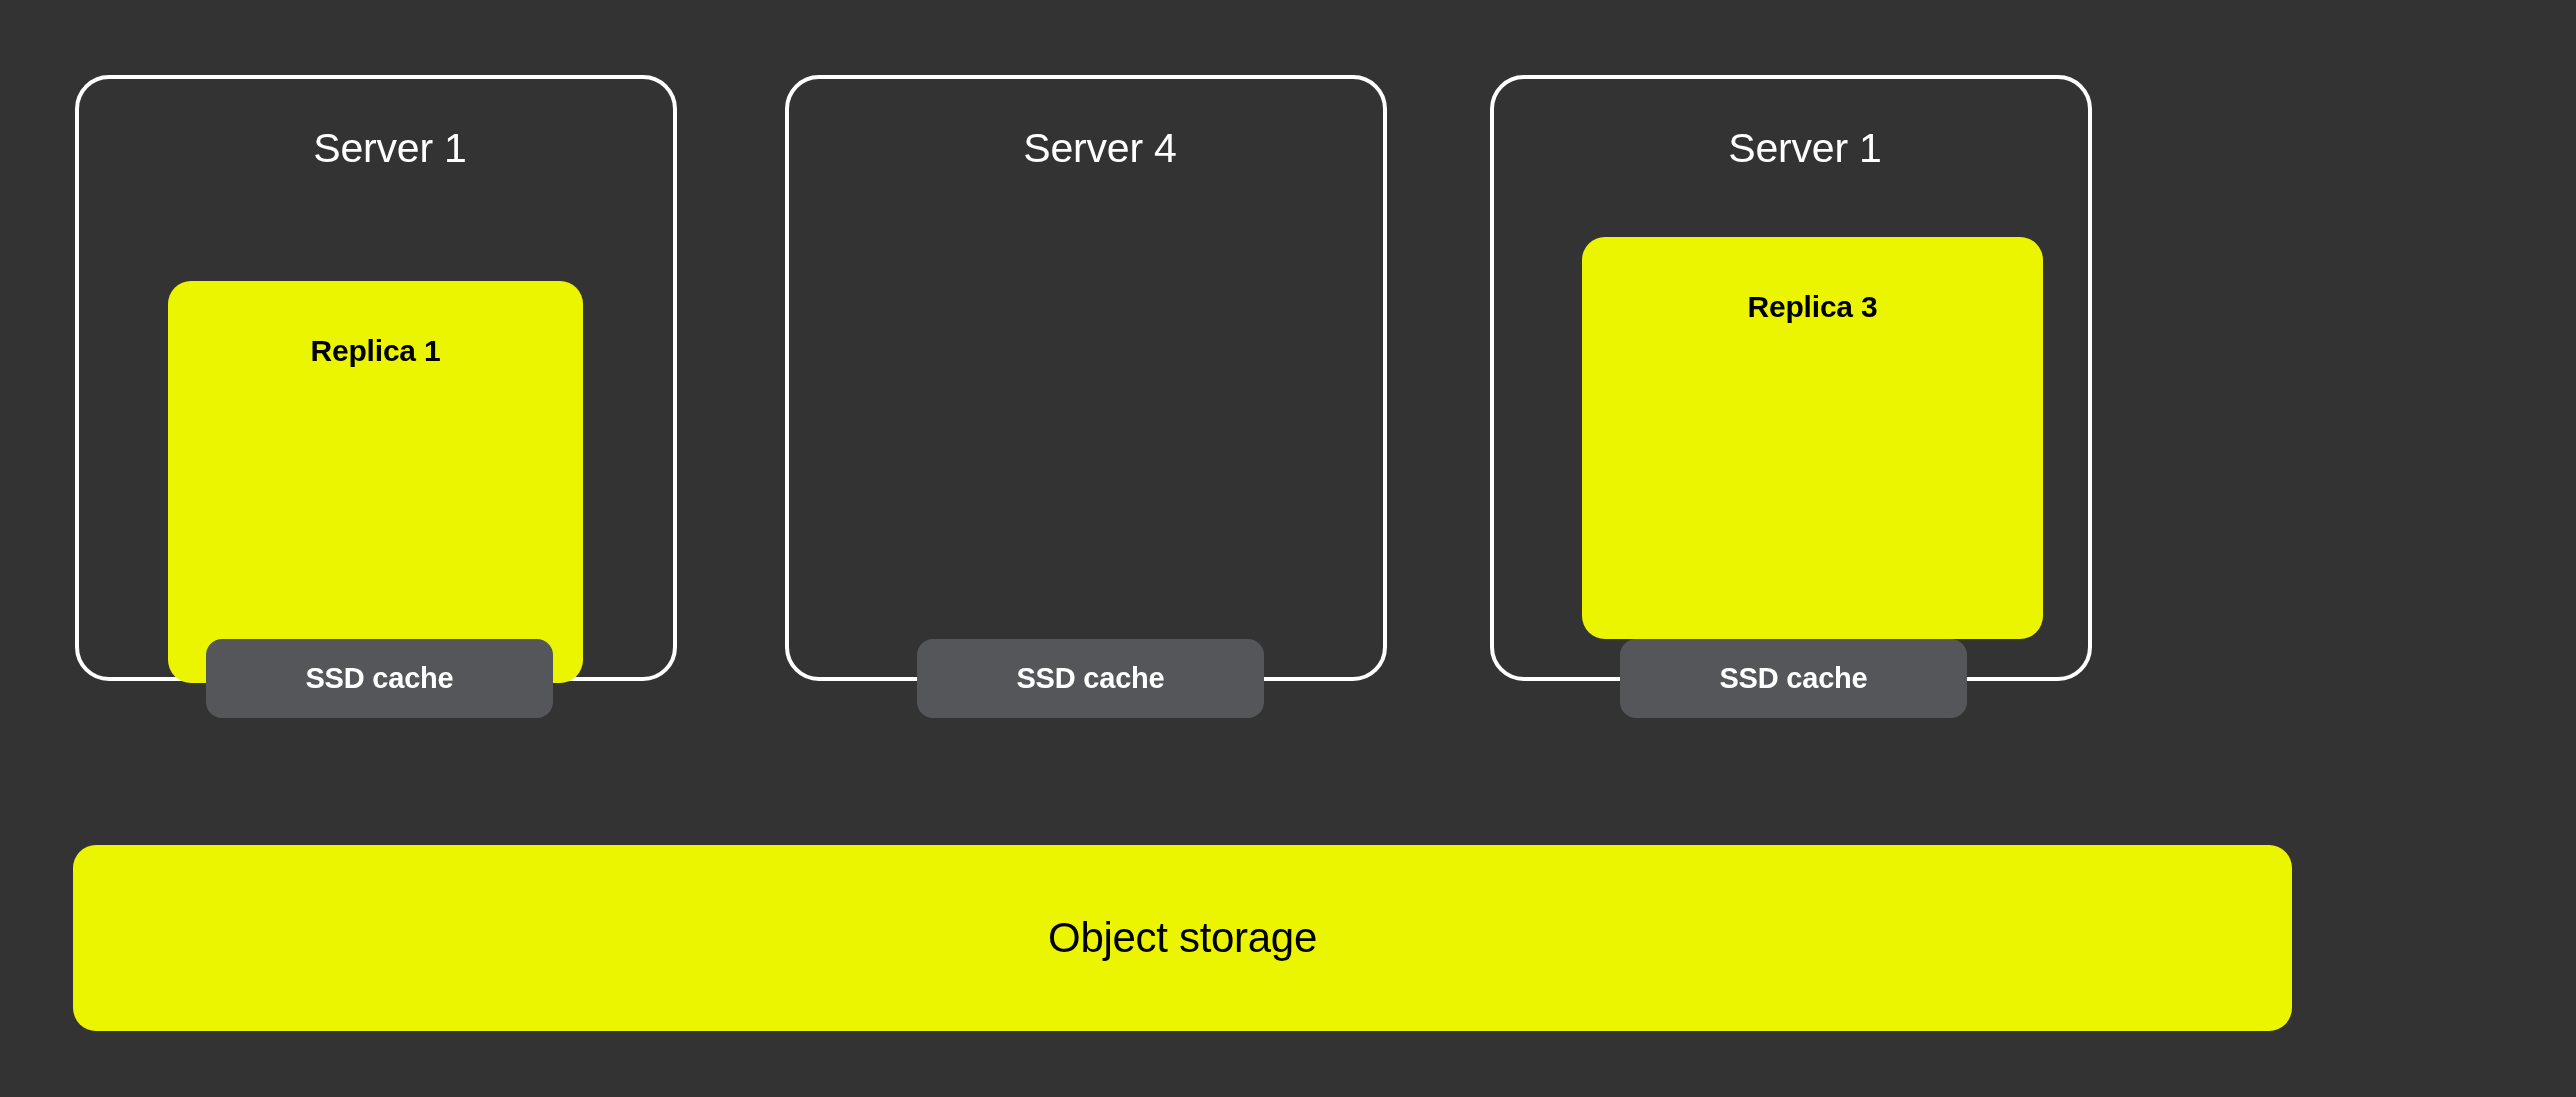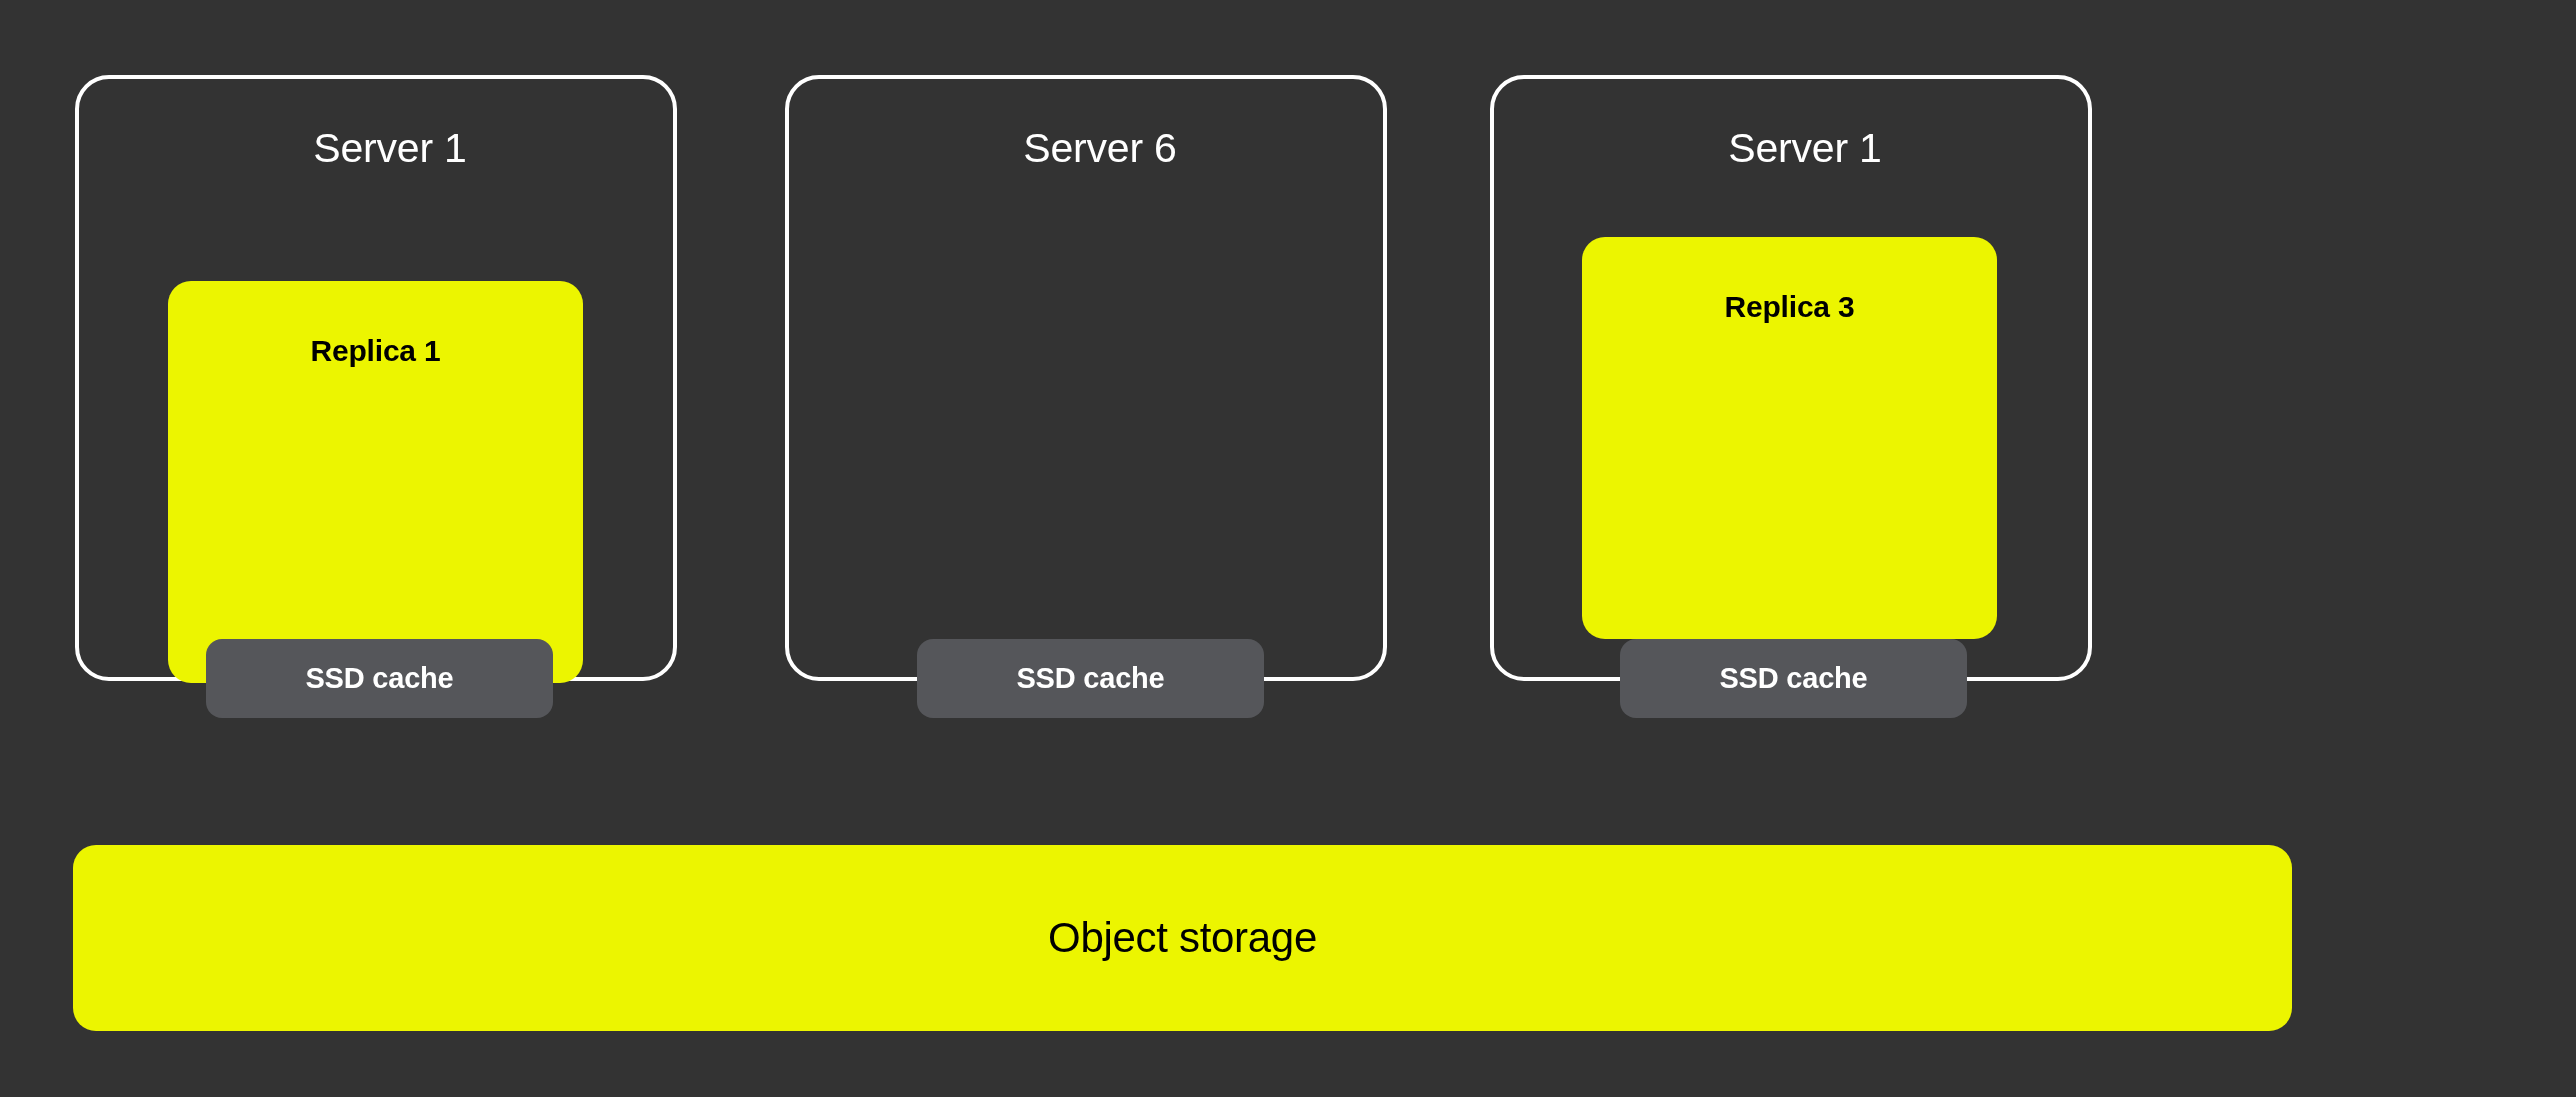--- a/index.html
+++ b/index.html
@@ -54,21 +54,21 @@
     position: absolute;
     top: 237px;
     width: 415px;
     height: 402px;
     border-radius: 23px;
     background: #ECF500;
     z-index: 2;
   }
   .replica-box.col-1 { left: 168px; margin-top: 44px; }
   .replica-box.col-2 { left: 881px; }
-  .replica-box.col-3 { left: 1582px; }
+  .replica-box.col-3 { left: 1582px; padding-left: 46px; }
 
   .replica-label {
     position: absolute;
     top: 55px;
     left: 0;
     right: 0;
     text-align: center;
     color: #000000;
     font-size: 30px;
     font-weight: 700;
@@ -155,21 +155,21 @@
     <div class="server-title">Server 1</div>
   </div>
   <div class="replica-box col-1">
     <div class="replica-label">Replica 1</div>
   </div>
   <div class="ssd-chip col-1">
     <span class="ssd-label">SSD cache</span>
   </div>
 
   <div class="server-card col-2">
-    <div class="server-title">Server 6</div>
+    <div class="server-title">Server 4</div>
   </div>
   <div class="ssd-chip col-2">
     <span class="ssd-label">SSD cache</span>
   </div>
 
   <div class="server-card col-3">
     <div class="server-title">Server 1</div>
   </div>
   <div class="replica-box col-3">
     <div class="replica-label">Replica 3</div>

